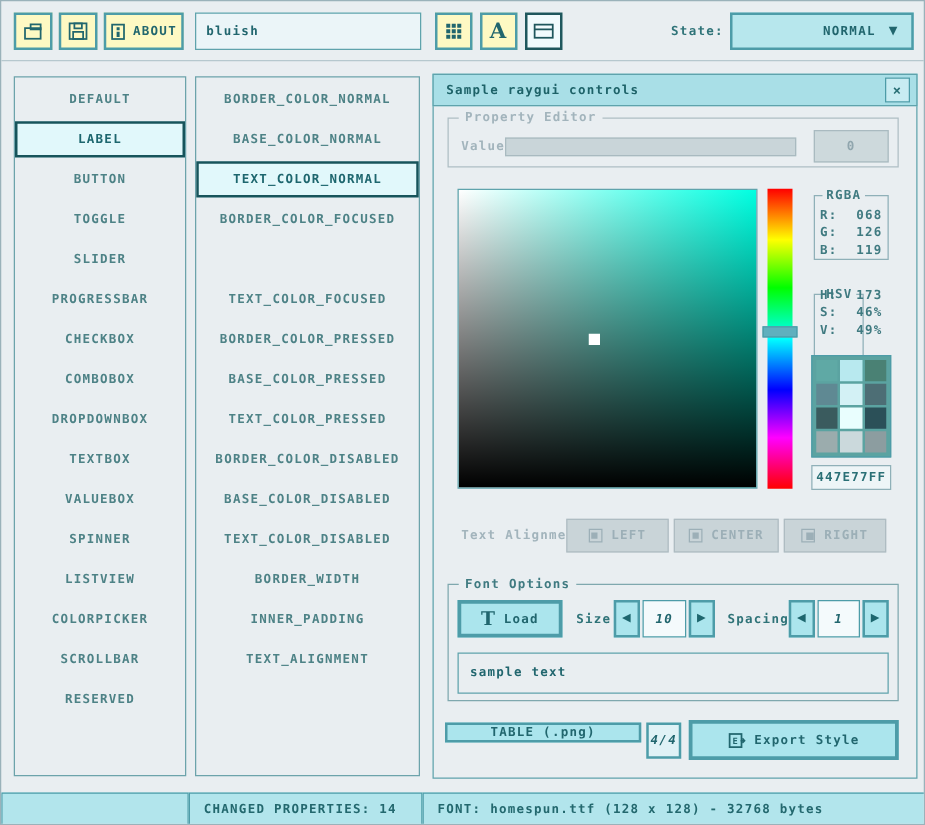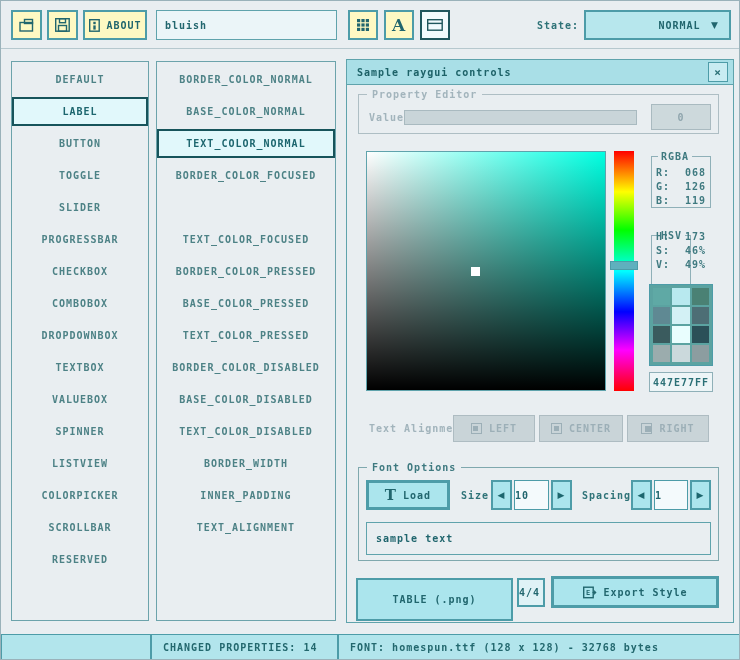--- a/index.html
+++ b/index.html
@@ -70,21 +70,21 @@
   .alignicon.l::after { left:1px; top:2px; }
   .alignicon.c::after { left:2px; top:2px; }
   .alignicon.r::after { right:0px; top:2px; width:6px; height:6px; }
   .btn { position:absolute; background:#ABE5ED; border:2px solid #4D9CA8; color:#21666E;
     display:flex; align-items:center; justify-content:center; gap:6px; cursor:pointer; }
   .btn.thick { border-width:3px; }
   .spinbtn { position:absolute; background:#ABE5ED; border:2px solid #4D9CA8; color:#1D666E;
     display:flex; align-items:center; justify-content:center; cursor:pointer;
     font-family:"DejaVu Sans",sans-serif; font-size:9px; }
   .valbox { position:absolute; background:#F4FAFC; border:1px solid #4D9CA8; color:#21666E;
-    display:flex; align-items:center; justify-content:flex-start; }
+    display:flex; align-items:center; justify-content:center;font-style:italic; }
   .textbox { position:absolute; border:1px solid #5FA3AC; color:#21666E; display:flex;
     align-items:center; padding-left:9px; }
   .status { position:absolute; background:#B2E5EC; border:1px solid #4D9CA8; color:#23686E;
     display:flex; align-items:center; padding-left:11px; white-space:nowrap; }
   .serif { font-family:"DejaVu Serif", serif; }
   svg { display:block; }
 </style>
 </head>
 <body>
 
@@ -302,21 +302,21 @@
   <div class="valbox" style="left:653px; top:479px; width:34px; height:30px;">
     <span>1</span>
   </div>
   <div class="spinbtn" style="left:689px; top:479px; width:21px; height:30px;">
     <span>▶</span>
   </div>
   <div class="textbox" style="left:365px; top:521px; width:345px; height:33px;">
     <span>sample text</span>
   </div>
 
-  <div class="btn" style="left:355px; top:577px; width:157px; height:43px;">
+  <div class="btn" style="left:355px; top:577px; width:157px; height:16px;">
     <span>TABLE (.png)</span>
   </div>
   <div class="valbox" style="left:516px; top:577px; width:28px; height:29px; background:#DFF2F6; border-width:2px;">
     <span>4/4</span>
   </div>
   <div class="btn thick" style="left:550px; top:575px; width:168px; height:32px;">
     <span>
       <svg width="15" height="15" viewBox="0 0 15 15">
           <rect x="1.7" y="2.2" width="9.5" height="10.5" fill="none" stroke="#21666E" stroke-width="1.4"></rect>
           <text x="4" y="10" font-size="7" font-family="DejaVu Sans Mono, monospace" font-weight="bold" fill="#21666E">E</text>

